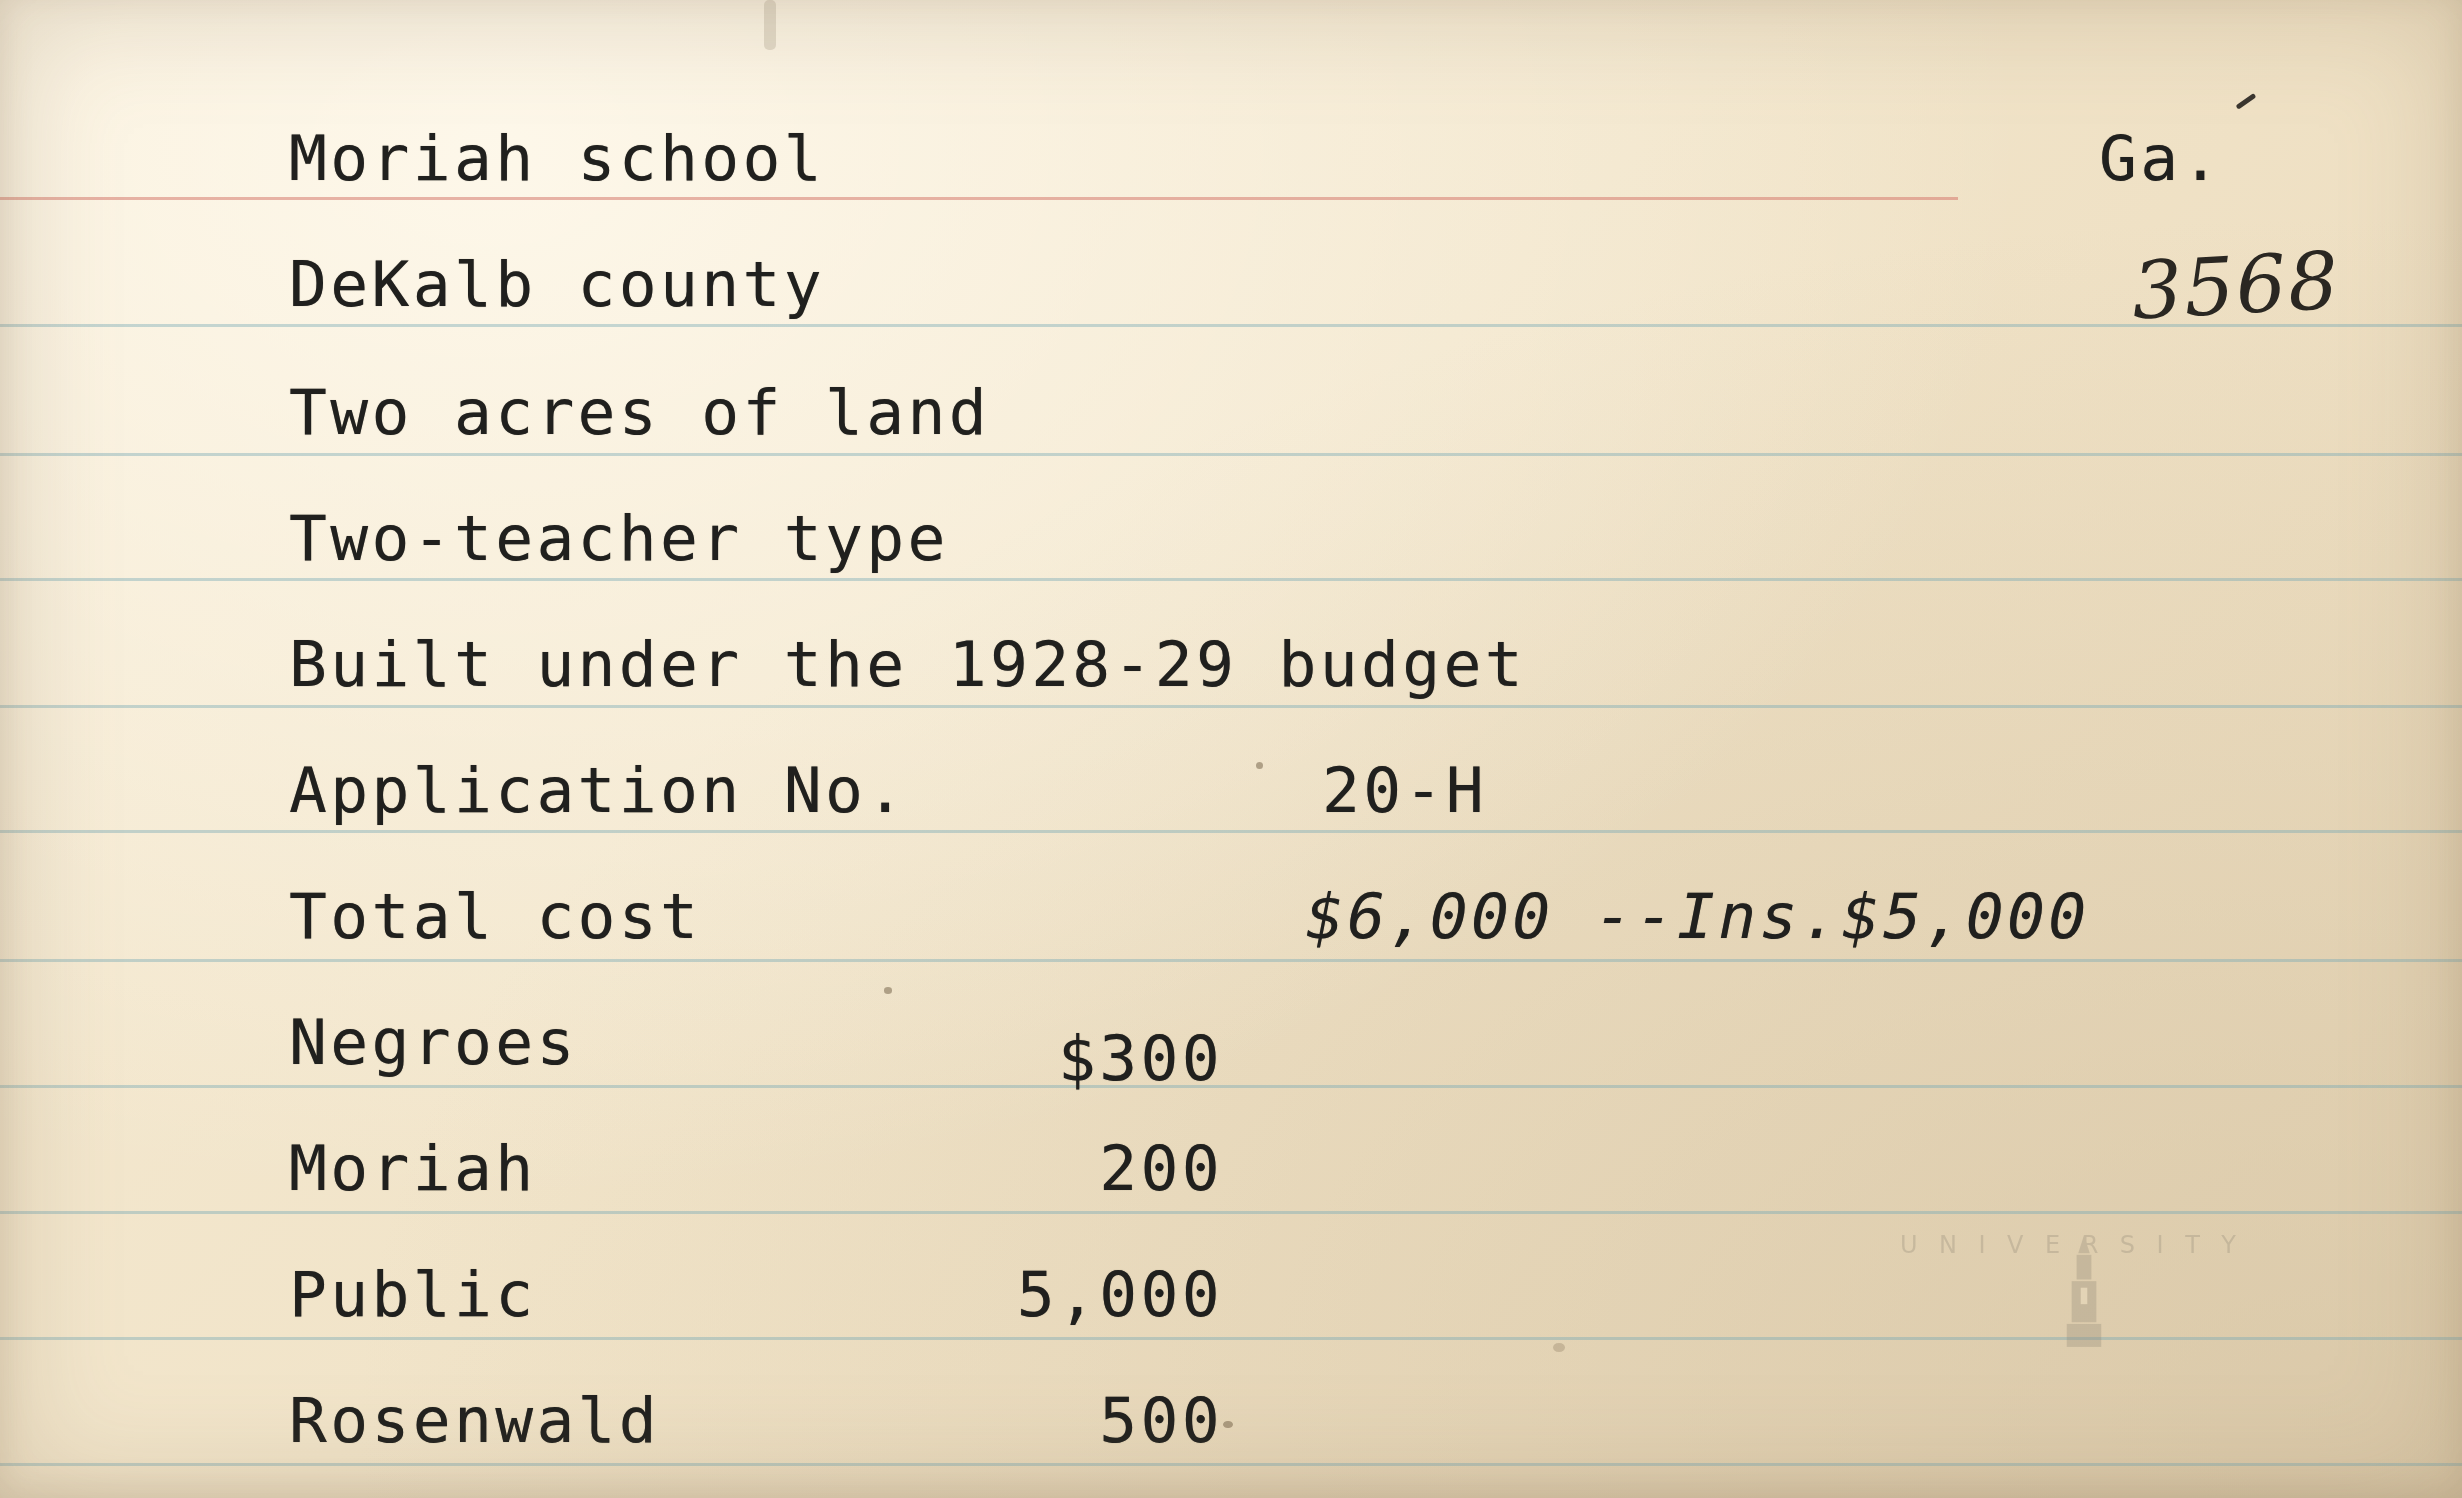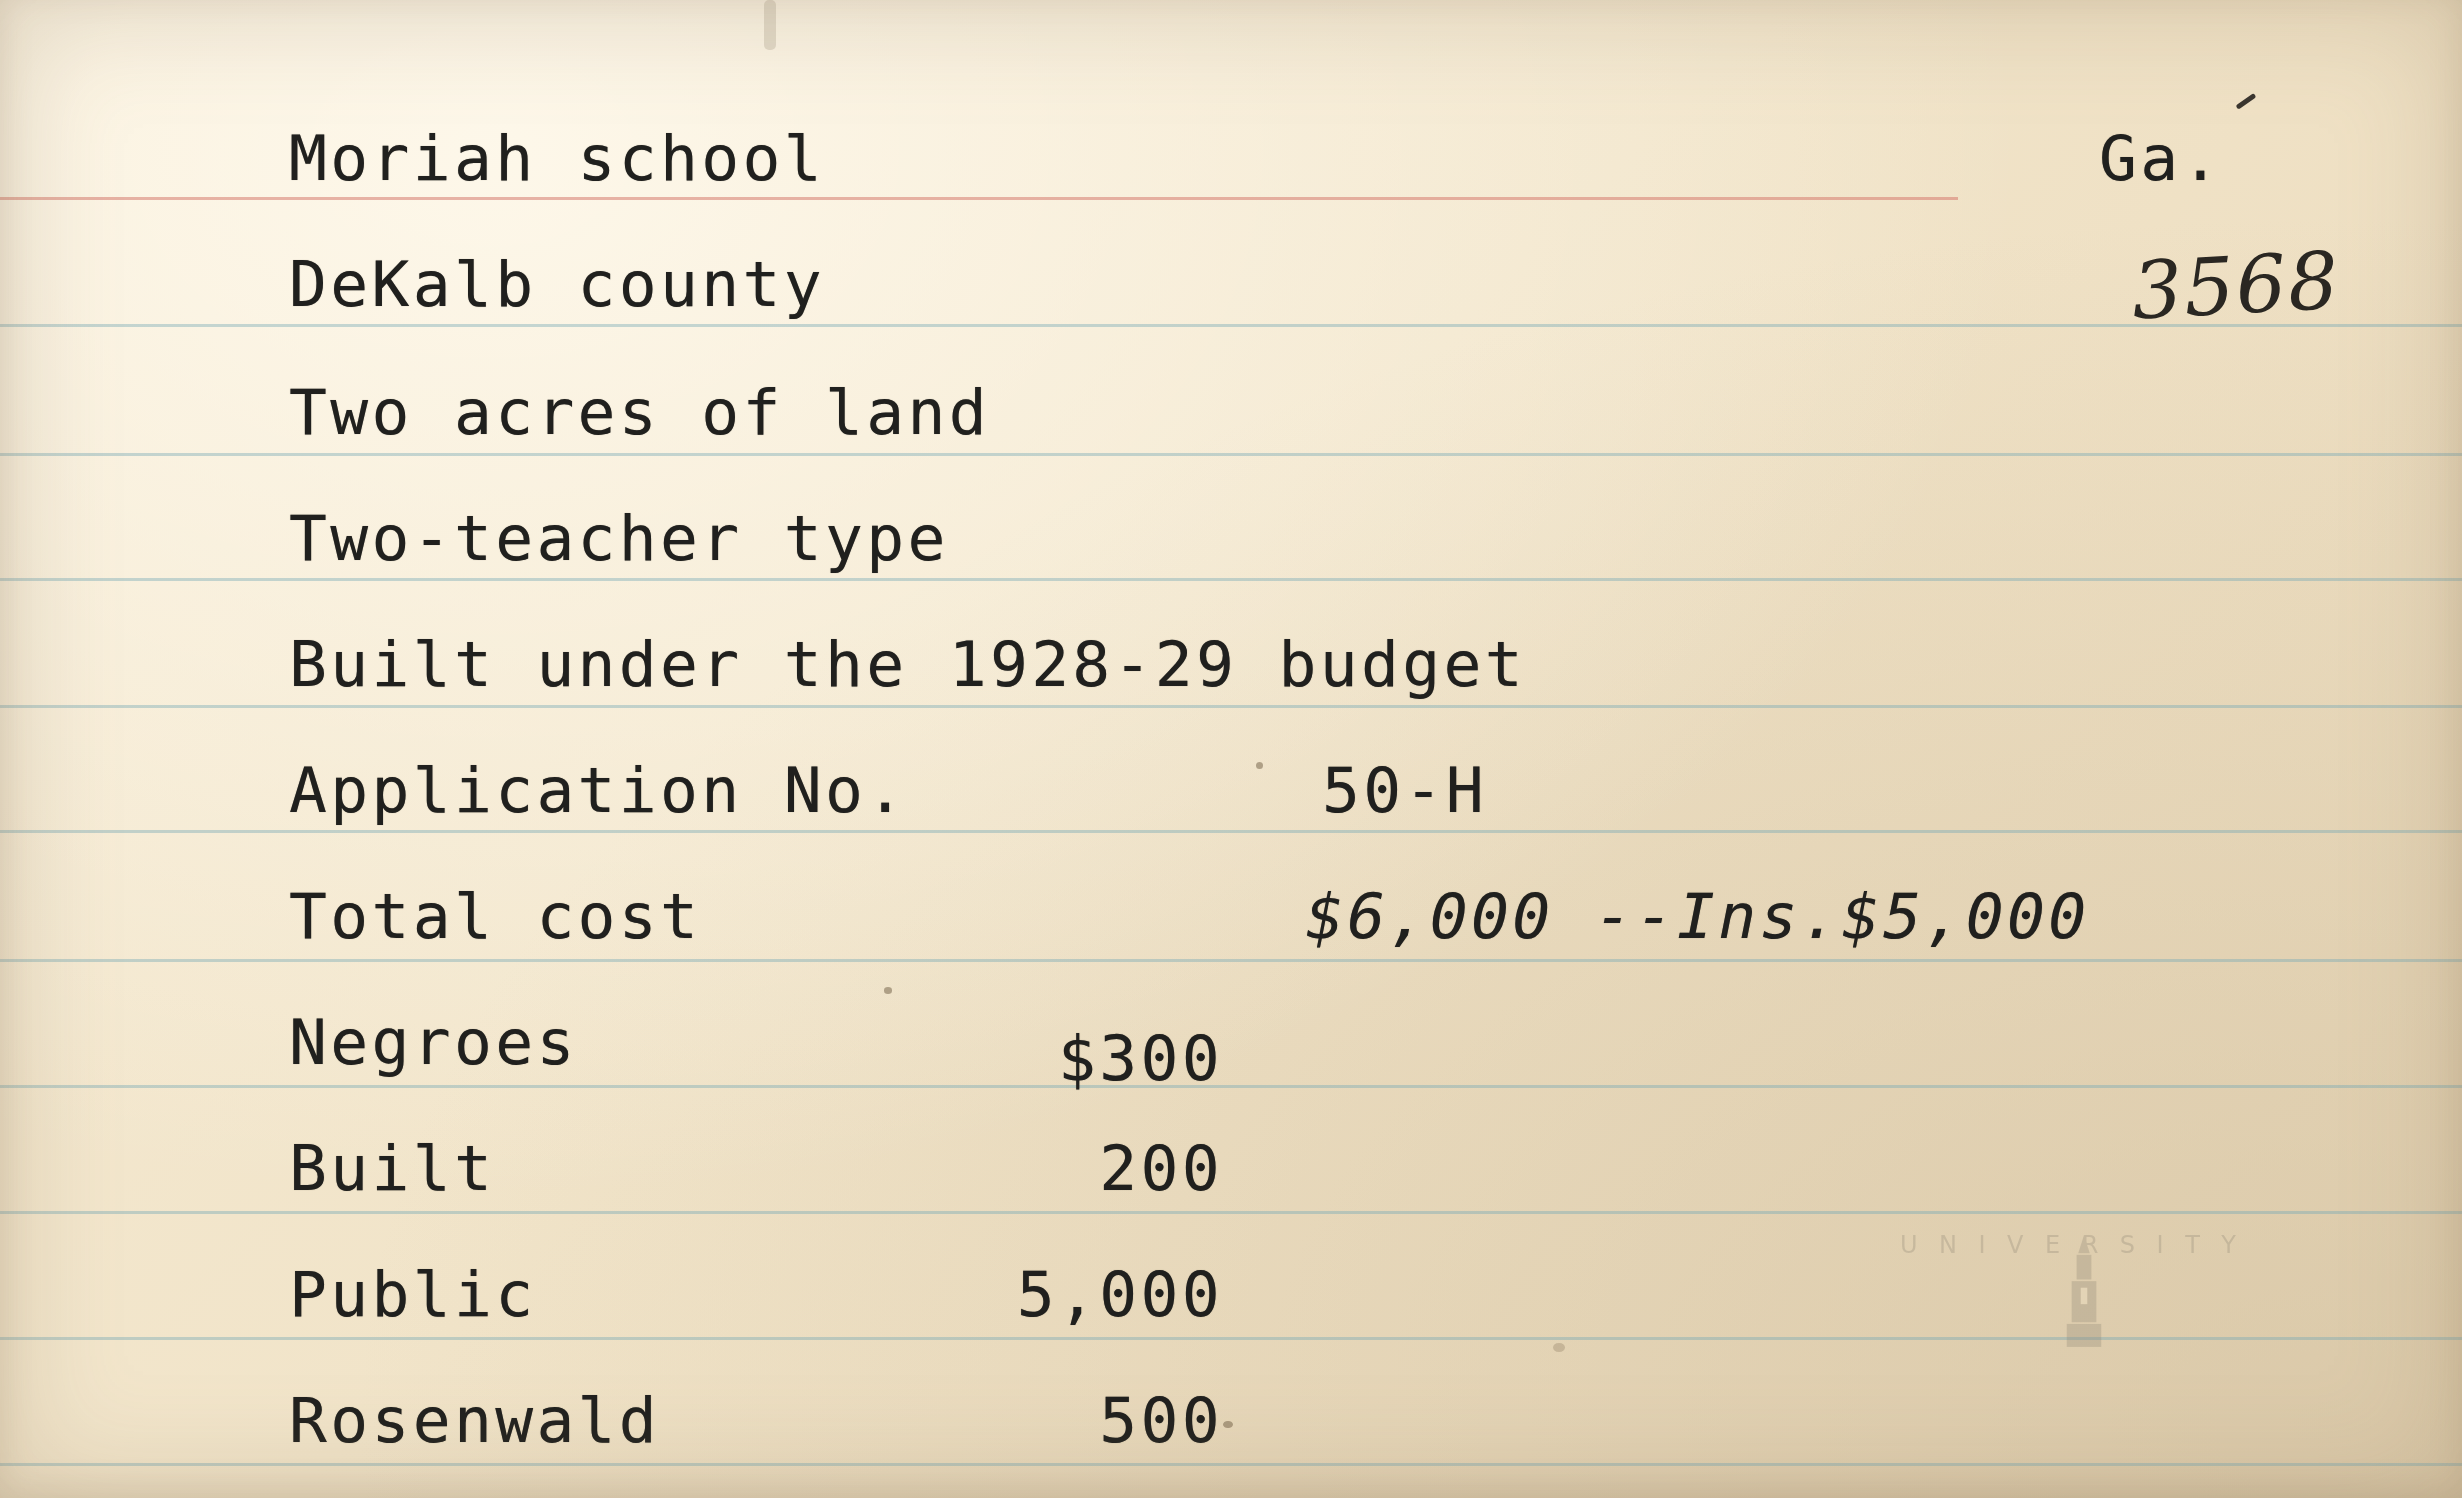--- a/index.html
+++ b/index.html
@@ -159,29 +159,29 @@
     <div class="tick"></div>
 
     <div class="line col-label" style="top:248px;">DeKalb county</div>
     <div class="acc-number">3568</div>
 
     <div class="line col-label" style="top:376px;">Two acres of land</div>
     <div class="line col-label" style="top:502px;">Two-teacher type</div>
     <div class="line col-label" style="top:628px;">Built under the 1928-29 budget</div>
 
     <div class="line col-label" style="top:754px;">Application No.</div>
-    <div class="line col-mid" style="top:754px;">50-H</div>
+    <div class="line col-mid" style="top:754px;">20-H</div>
 
     <div class="line col-label" style="top:880px;">Total cost</div>
     <div class="line" style="top:880px;left:1306px;font-style:italic;">$6,000 --Ins.$5,000</div>
 
     <div class="line col-label" style="top:1006px;">Negroes</div>
     <div class="line col-amt" style="top:1022px;">$300</div>
 
-    <div class="line col-label" style="top:1132px;">Built</div>
+    <div class="line col-label" style="top:1132px;">Moriah</div>
     <div class="line col-amt" style="top:1132px;">200</div>
 
     <div class="line col-label" style="top:1258px;">Public</div>
     <div class="line col-amt" style="top:1258px;">5,000</div>
 
     <div class="line col-label" style="top:1384px;">Rosenwald</div>
     <div class="line col-amt" style="top:1384px;">500</div>
 
   </div>
 

